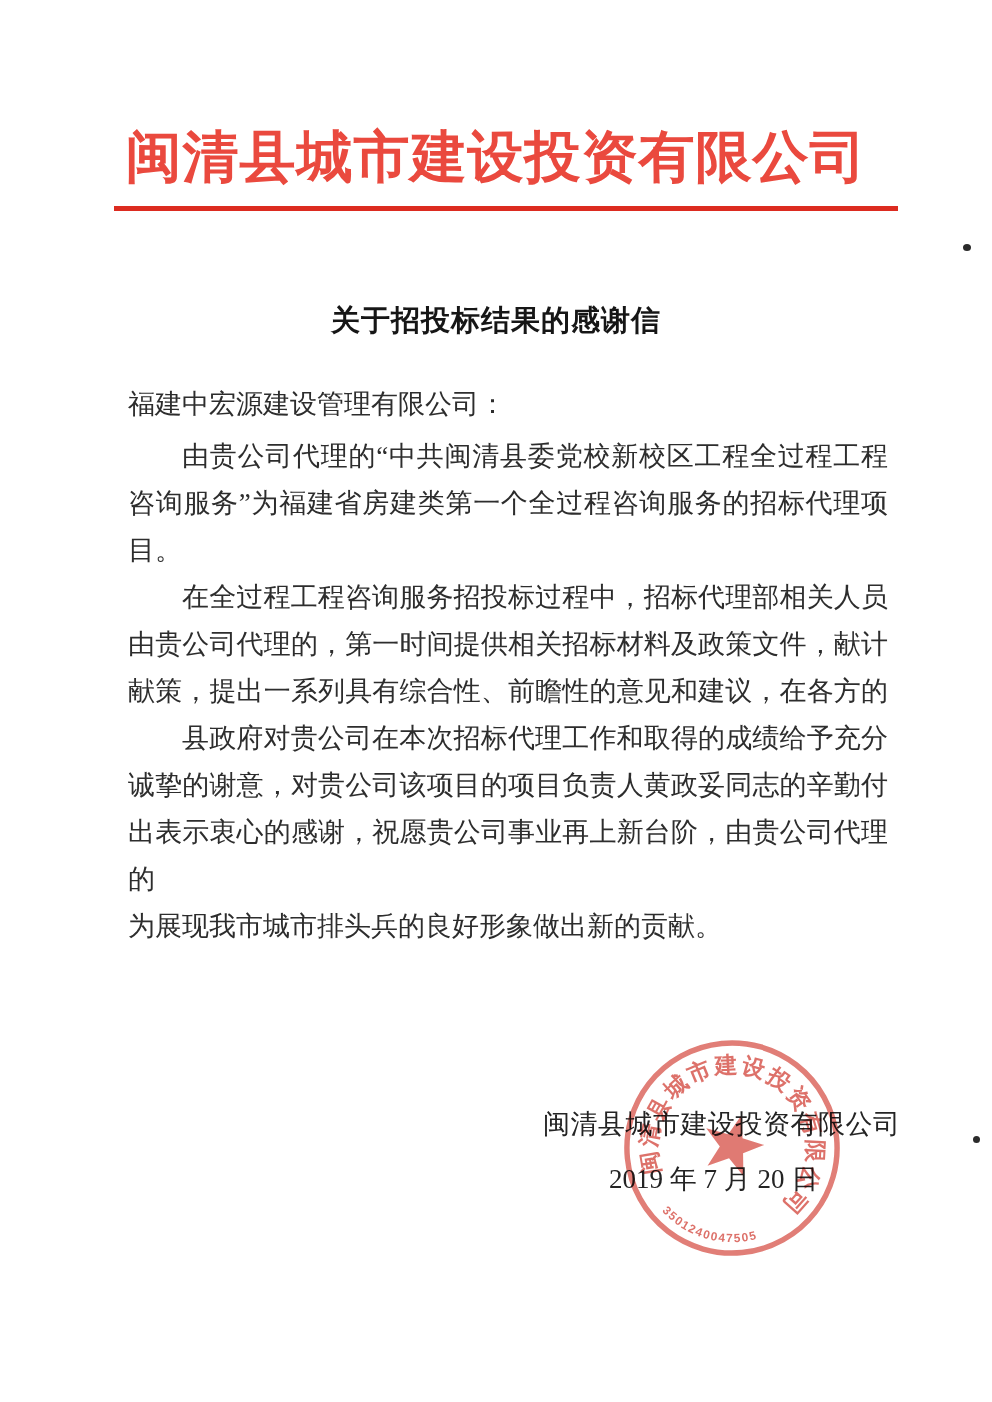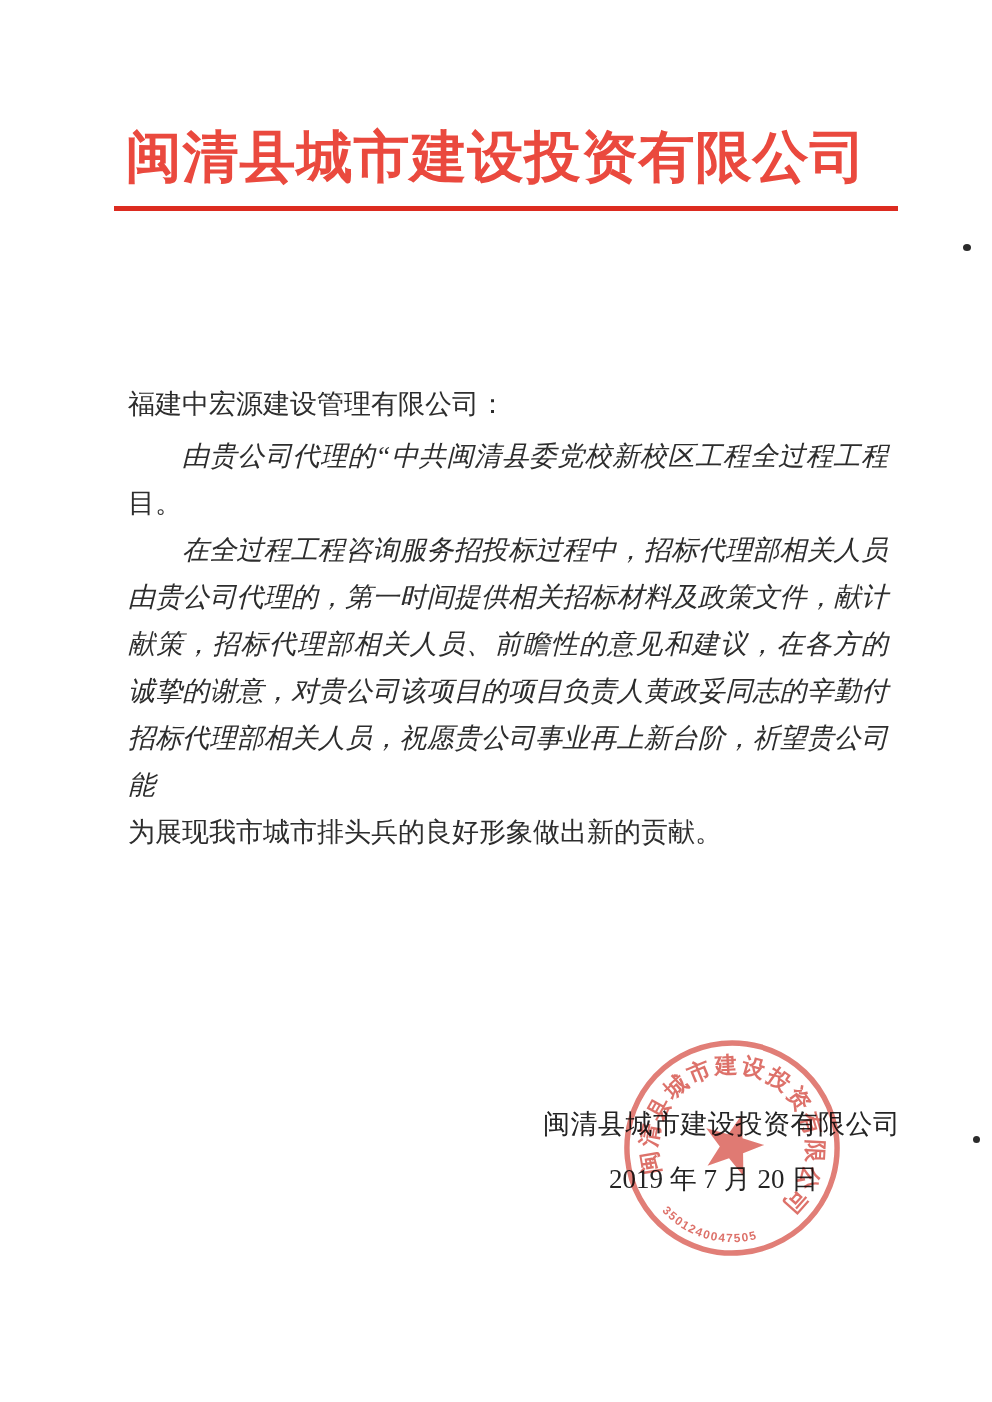--- a/index.html
+++ b/index.html
@@ -55,21 +55,20 @@
     width: 760px;
     font-size: 27px;
     line-height: 47px;
     color: #2d2d2d;
   }
   .letter-body .salutation { margin-bottom: 5px; }
   .letter-body .line { min-height: 47px; }
   .letter-body .line.fill {
     text-align: justify;
     text-align-last: justify;
-    font-style: italic;
   }
   .letter-body .line.indent { text-indent: 54px; }
 
   
   .sig-company {
     position: absolute;
     top: 1098px; left: 533px;
     font-size: 27px;
     letter-spacing: 0.5px;
     color: #242424;
@@ -112,31 +111,34 @@
   .speck-2 { top: 1128px; left: 963px; width: 7px; height: 7px; }
 </style>
 </head>
 <body>
 
 <div class="page">
 
   <div class="letterhead-company">闽清县城市建设投资有限公司</div>
   <div class="letterhead-rule"></div>
 
+  <div class="doc-title">关于招投标结果的感谢信</div>
 
   <div class="letter-body">
     <div class="line salutation">福建中宏源建设管理有限公司：</div>
 
   <div class="line fill indent">由贵公司代理的“中共闽清县委党校新校区工程全过程工程</div>
+      <div class="line fill">咨询服务”为福建省房建类第一个全过程咨询服务的招标代理项</div>
       <div class="line">目。</div>
       <div class="line fill indent">在全过程工程咨询服务招投标过程中，招标代理部相关人员</div>
       <div class="line fill">由贵公司代理的，第一时间提供相关招标材料及政策文件，献计</div>
-      <div class="line fill">献策，招标代理部相关人员、前瞻性的意见和建议，在各方的</div>
+      <div class="line fill">献策，提出一系列具有综合性、前瞻性的意见和建议，在各方的</div>
+      <div class="line fill indent">县政府对贵公司在本次招标代理工作和取得的成绩给予充分</div>
       <div class="line fill">诚挚的谢意，对贵公司该项目的项目负责人黄政妥同志的辛勤付</div>
-      <div class="line fill">招标代理部相关人员，祝愿贵公司事业再上新台阶，祈望贵公司能</div>
+      <div class="line fill">出表示衷心的感谢，祝愿贵公司事业再上新台阶，由贵公司代理的</div>
       <div class="line">为展现我市城市排头兵的良好形象做出新的贡献。</div>
     </div>
 
   <div class="sig-company">闽清县城市建设投资有限公司</div>
   <div class="sig-date">2019 年 7 月 20 日</div>
 
   <div class="seal">
     <svg viewBox="0 0 230 230" xmlns="http://www.w3.org/2000/svg">
       <defs>
         <path id="seal-name-path" d="M 52.8,158.6 A 76 76 0 1 1 177.2,158.6" fill="none"></path>

